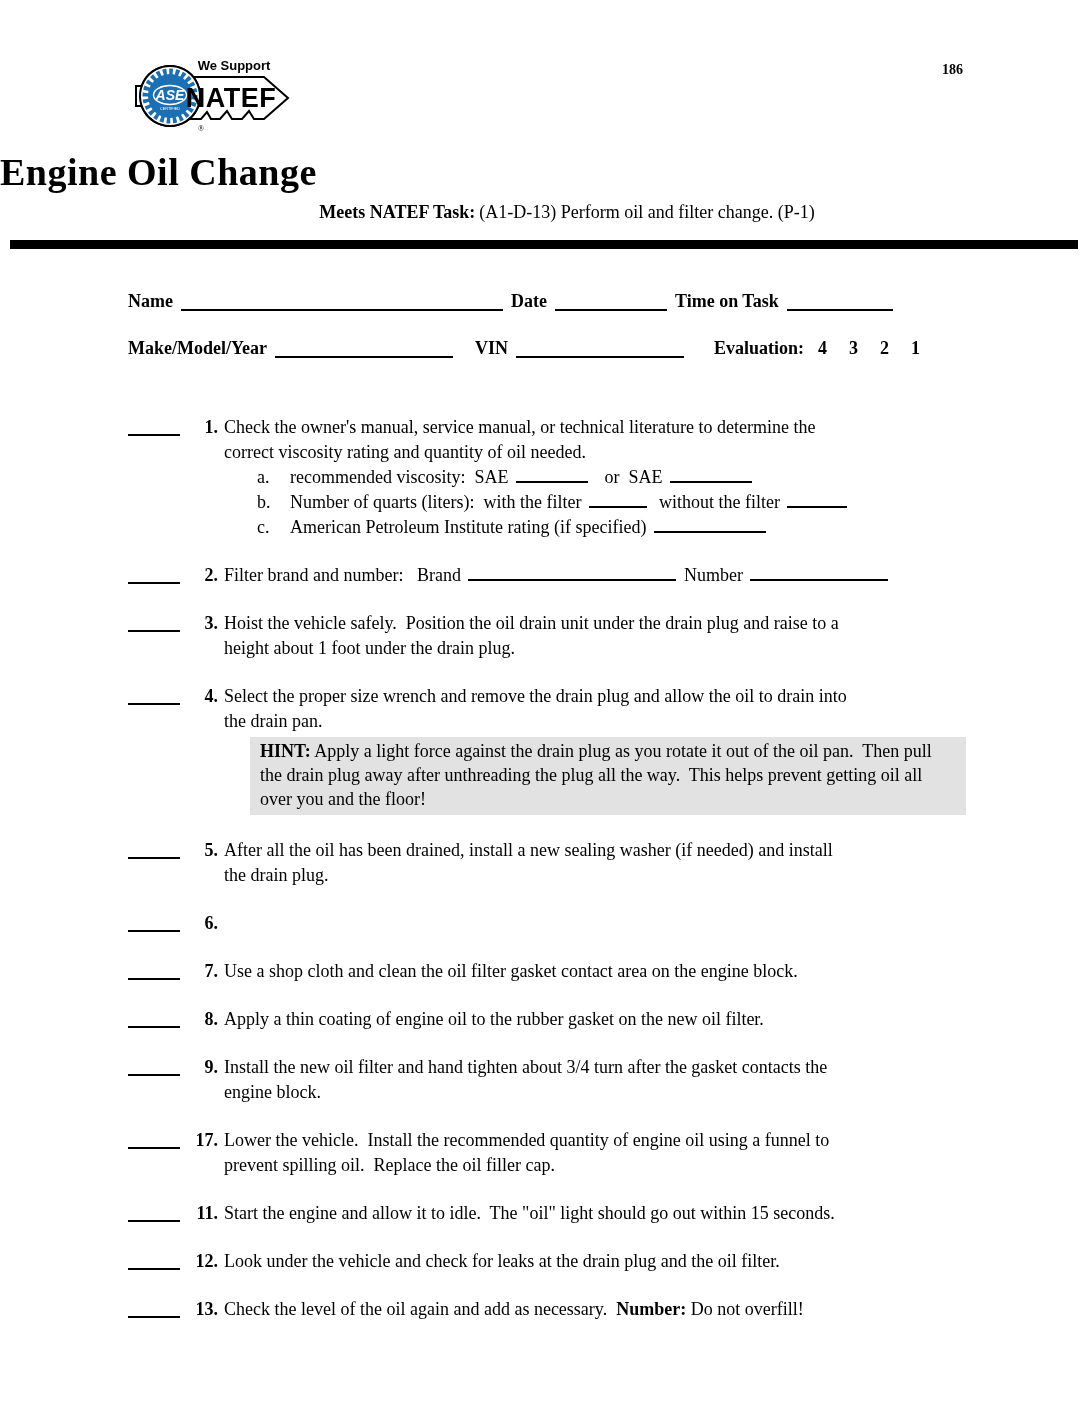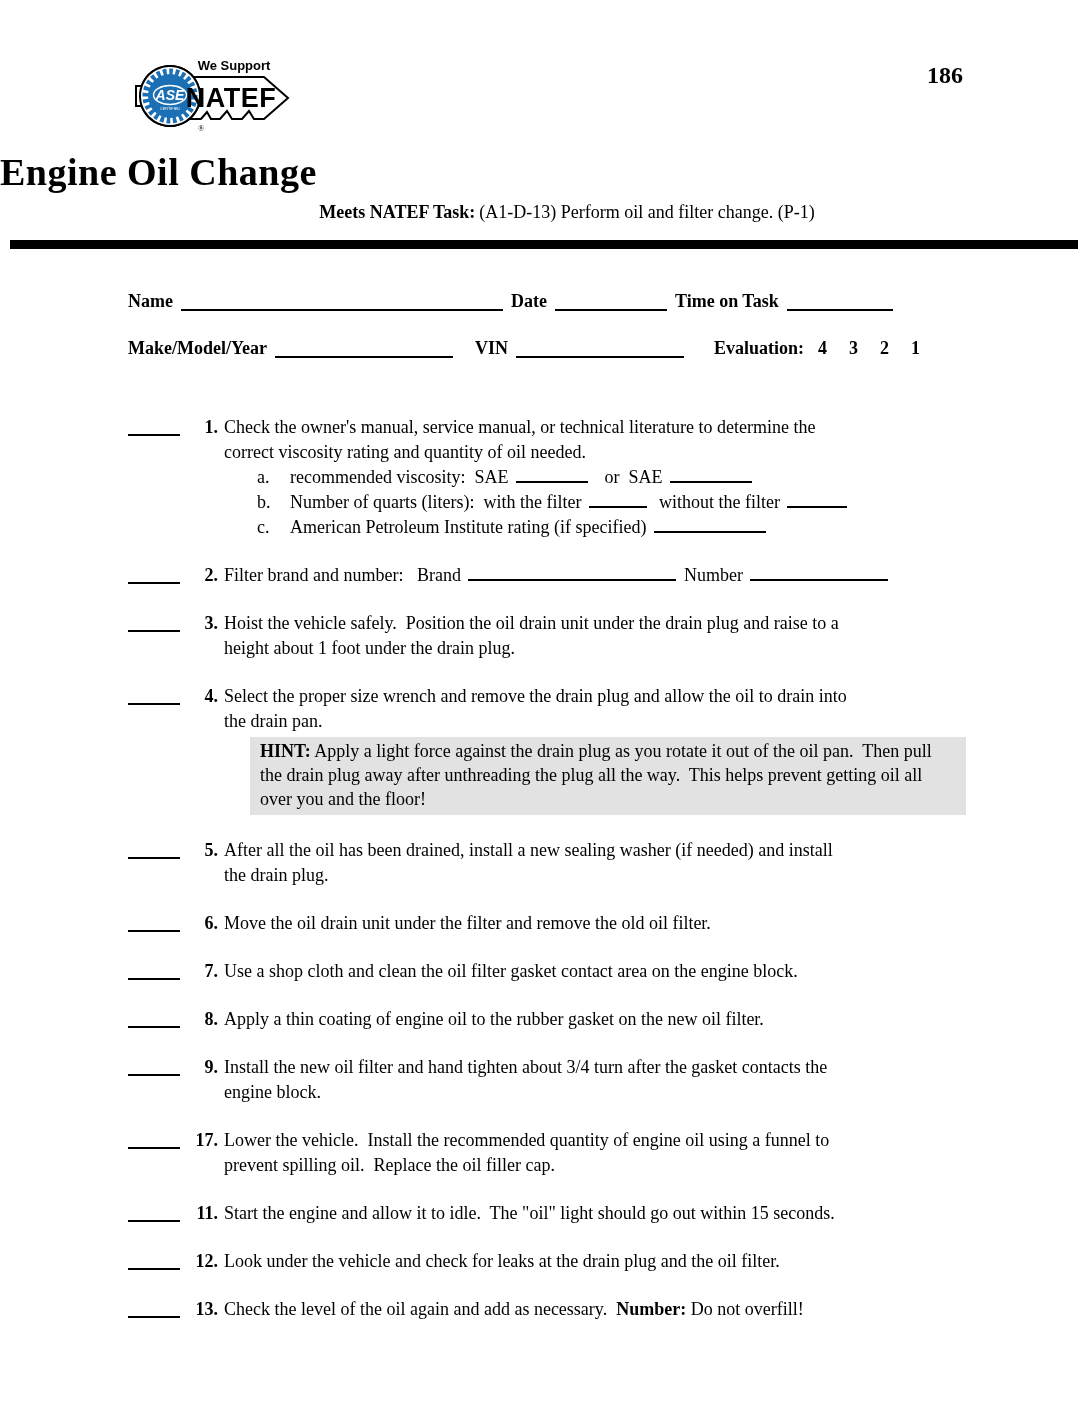--- a/index.html
+++ b/index.html
@@ -11,21 +11,21 @@
     background: #ffffff;
     margin: 0 auto;
     font-family: "Liberation Serif", serif;
     color: #000;
     overflow: hidden;
   }
   .page-number {
     position: absolute;
     top: 62px;
     right: 125px;
-    font-size: 24px;
+    font-size: 14px;
     font-weight: bold;
   }
   .logo {
     position: absolute;
     top: 54px;
     left: 132px;
     width: 162px;
     height: 82px;
   }
   .title {
@@ -216,23 +216,20 @@
       <div class="step">
         <span class="score-line"></span>
         <span class="step-num">5.</span>
         <div class="step-body">
           <div class="step-text">After all the oil has been drained, install a new sealing washer (if needed) and install<br>the drain plug.</div>
         </div>
       </div>
       <div class="step">
         <span class="score-line"></span>
         <span class="step-num">6.</span>
-        <div class="step-body">
-          <div class="step-text">Move the oil drain unit under the filter and remove the old oil filter.</div>
-        </div>
       </div>
       <div class="step">
         <span class="score-line"></span>
         <span class="step-num">7.</span>
         <div class="step-body">
           <div class="step-text">Use a shop cloth and clean the oil filter gasket contact area on the engine block.</div>
         </div>
       </div>
       <div class="step">
         <span class="score-line"></span>

